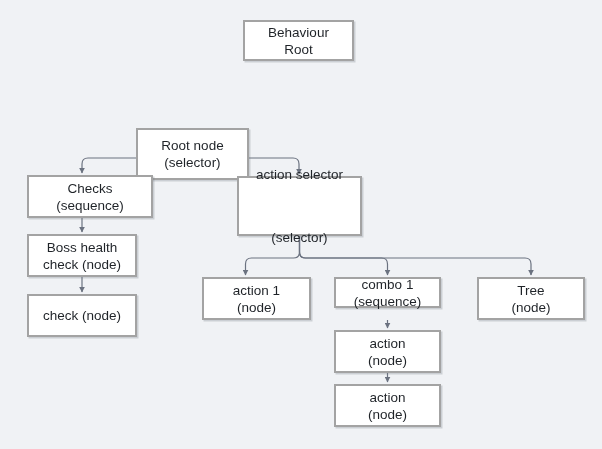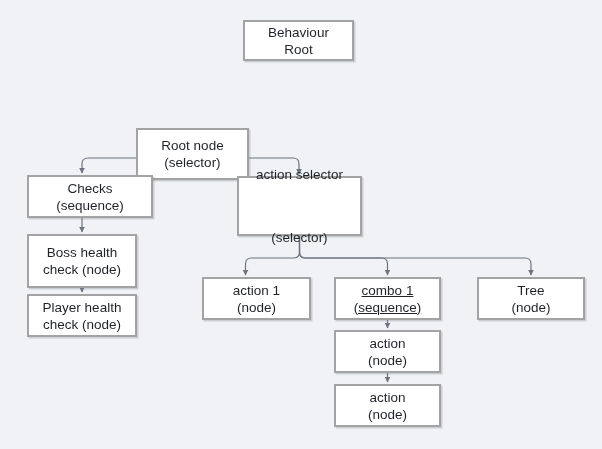--- a/index.html
+++ b/index.html
@@ -70,41 +70,40 @@
   <div class="node" style="left:136px;top:88px;width:113px;height:52px;margin-top:40px;">
     <span class="l1">Root node</span>
     <span class="l2">(selector)</span>
   </div>
 
   <div class="node" style="left:27px;top:175px;width:126px;height:43px;">
     <span class="l1">Checks</span>
     <span class="l2">(sequence)</span>
   </div>
 
-  <div class="node" style="left:27px;top:234px;width:110px;height:54px;">
+  <div class="node" style="left:27px;top:234px;width:110px;height:43px;">
     <span class="l1">Boss health</span>
     <span class="l2">check (node)</span>
   </div>
 
   <div class="node" style="left:27px;top:294px;width:110px;height:43px;">
-    <span class="l1">Player health</span>
     <span class="l2">check (node)</span>
   </div>
 
   <div class="node" style="left:237px;top:176px;width:125px;height:60px;gap:46px;">
     <span class="l1">action selector</span>
     <span class="l2">(selector)</span>
   </div>
 
   <div class="node" style="left:202px;top:277px;width:109px;height:43px;">
     <span class="l1">action 1</span>
     <span class="l2">(node)</span>
   </div>
 
-  <div class="node" style="left:334px;top:277px;width:107px;height:43px;text-decoration:underline;">
+  <div class="node" style="left:334px;top:277px;width:107px;height:31px;">
     <span class="l1">combo 1</span>
     <span class="l2">(sequence)</span>
   </div>
 
   <div class="node" style="left:477px;top:277px;width:108px;height:43px;">
     <span class="l1">Tree</span>
     <span class="l2">(node)</span>
   </div>
 
   <div class="node" style="left:334px;top:330px;width:107px;height:43px;">

